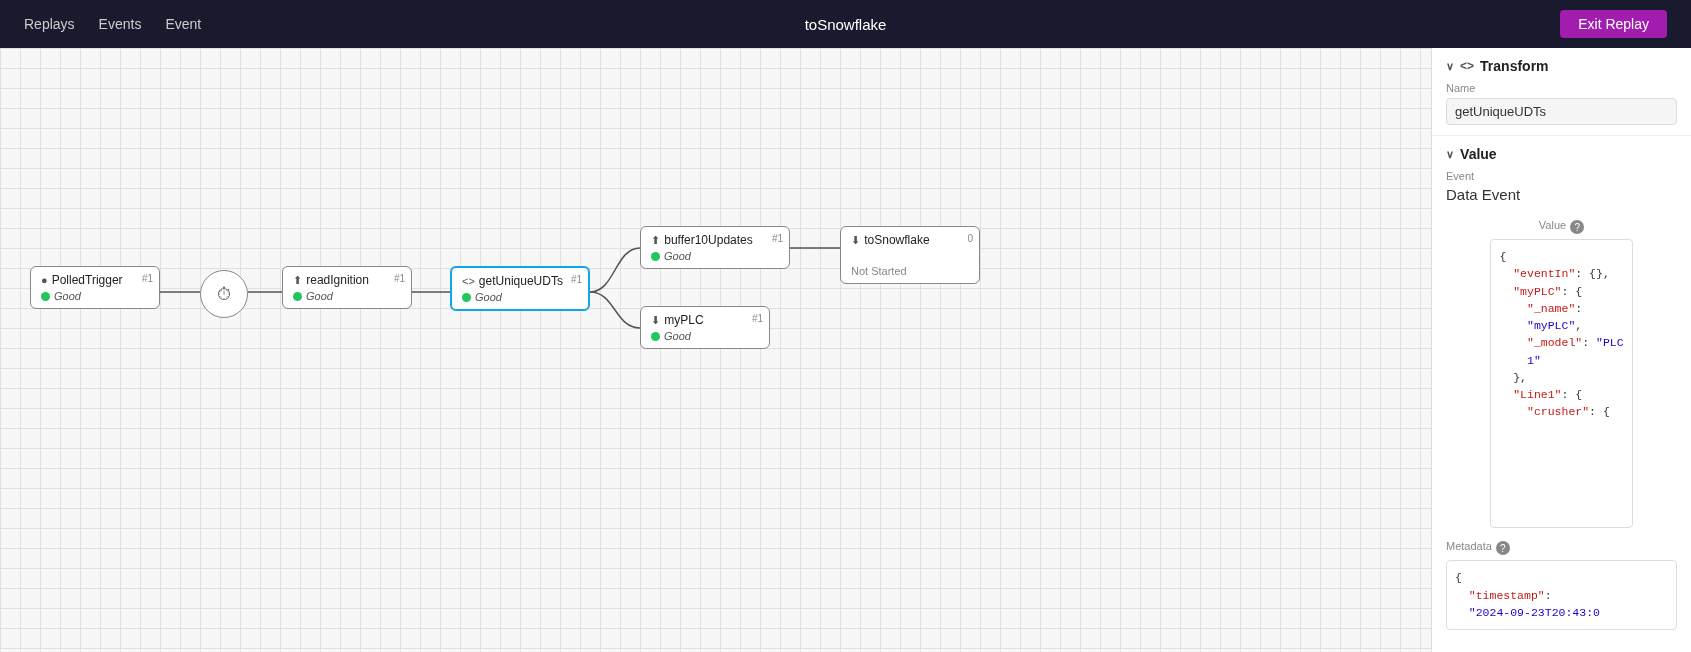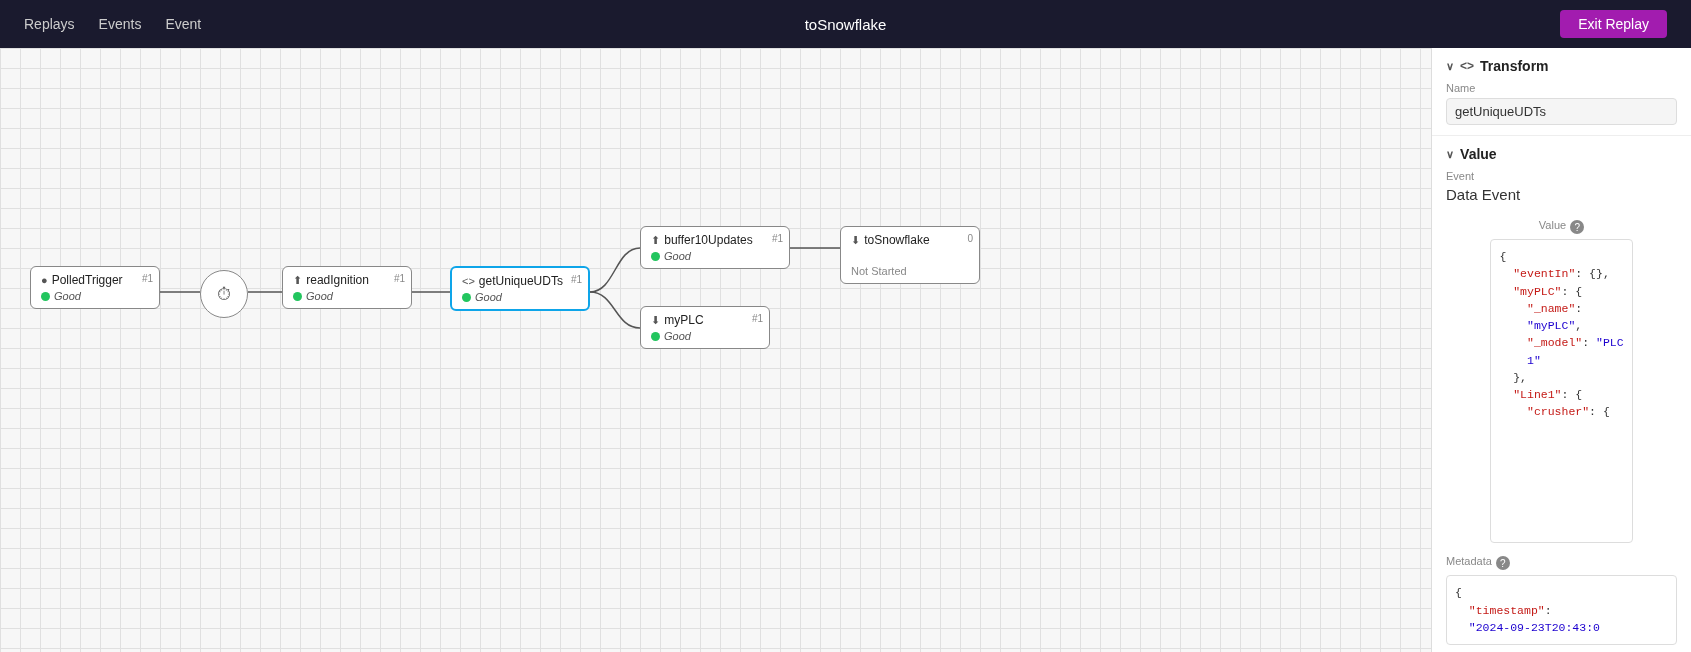--- a/index.html
+++ b/index.html
@@ -247,21 +247,21 @@
       padding: 8px;
       overflow: auto;
       color: #333;
       line-height: 1.5;
     }
     .code-key { color: #c41a16; }
     .code-string { color: #1c00cf; }
     .code-bracket { color: #333; }
 
     .metadata-section {
-      padding: 6px 14px 7px;
+      padding: 6px 14px 22px;
       display: flex;
       flex-direction: column;
       max-height: 120px;
       flex-shrink: 0;
     }
     .metadata-label-row {
       display: flex;
       align-items: center;
       gap: 4px;
       margin-bottom: 4px;

